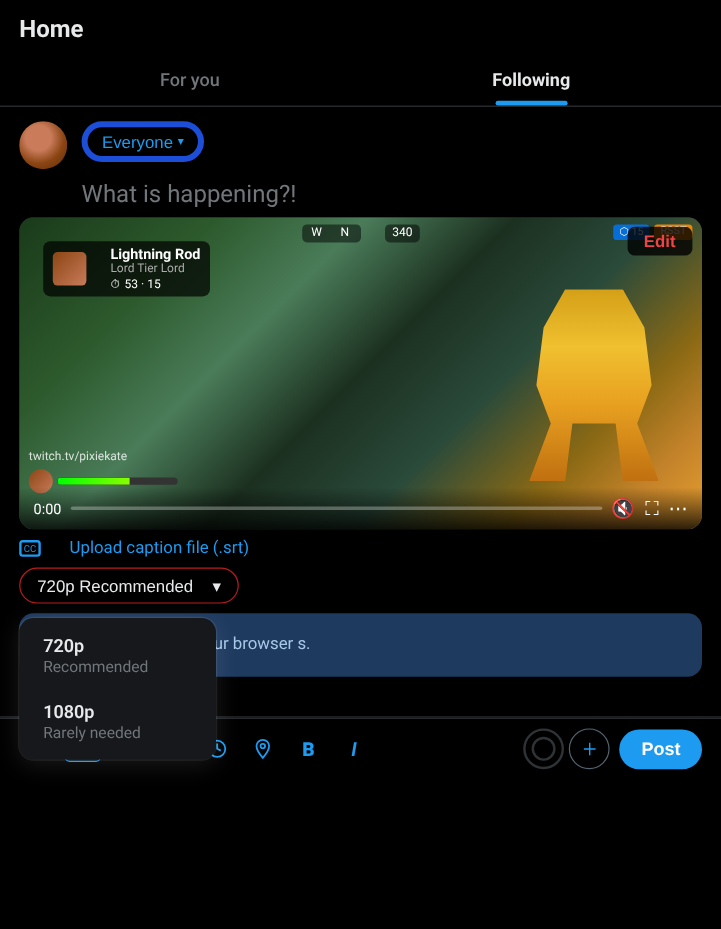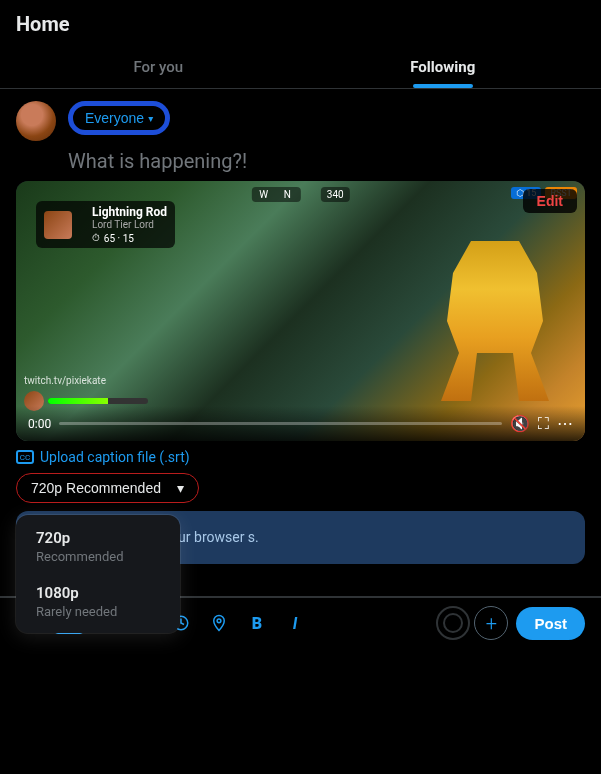--- a/index.html
+++ b/index.html
@@ -289,21 +289,21 @@
       font-size: 14px;
       font-weight: 600;
       cursor: pointer;
     }
 
     
     .caption-upload {
       padding: 8px 0;
       display: flex;
       align-items: center;
-      gap: 6px;
+      gap: 24px;
       color: #1d9bf0;
       font-size: 14px;
       cursor: pointer;
     }
     .caption-icon {
       width: 18px;
       height: 14px;
       border: 2px solid #1d9bf0;
       border-radius: 3px;
       display: flex;
@@ -478,21 +478,21 @@
           <div class="game-badge">⬡ 15</div>
           <div class="game-badge orange">RSST</div>
         </div>
         <div class="player-card">
           <div class="player-icon"></div>
           <div class="player-info">
             <div class="player-name">Lightning Rod</div>
             <div class="player-class">Lord Tier Lord</div>
             <div class="player-stats">
               <span>⏱</span>
-                <span>65 · 15</span>
+                <span>53 · 15</span>
             </div>
           </div>
         </div>
         <div class="mech-figure"></div>
         <div class="stream-url">twitch.tv/pixiekate</div>
         <div class="bottom-player">
           <div class="bottom-avatar"></div>
           <div class="bottom-health">
             <div class="health-fill"></div>
           </div>

